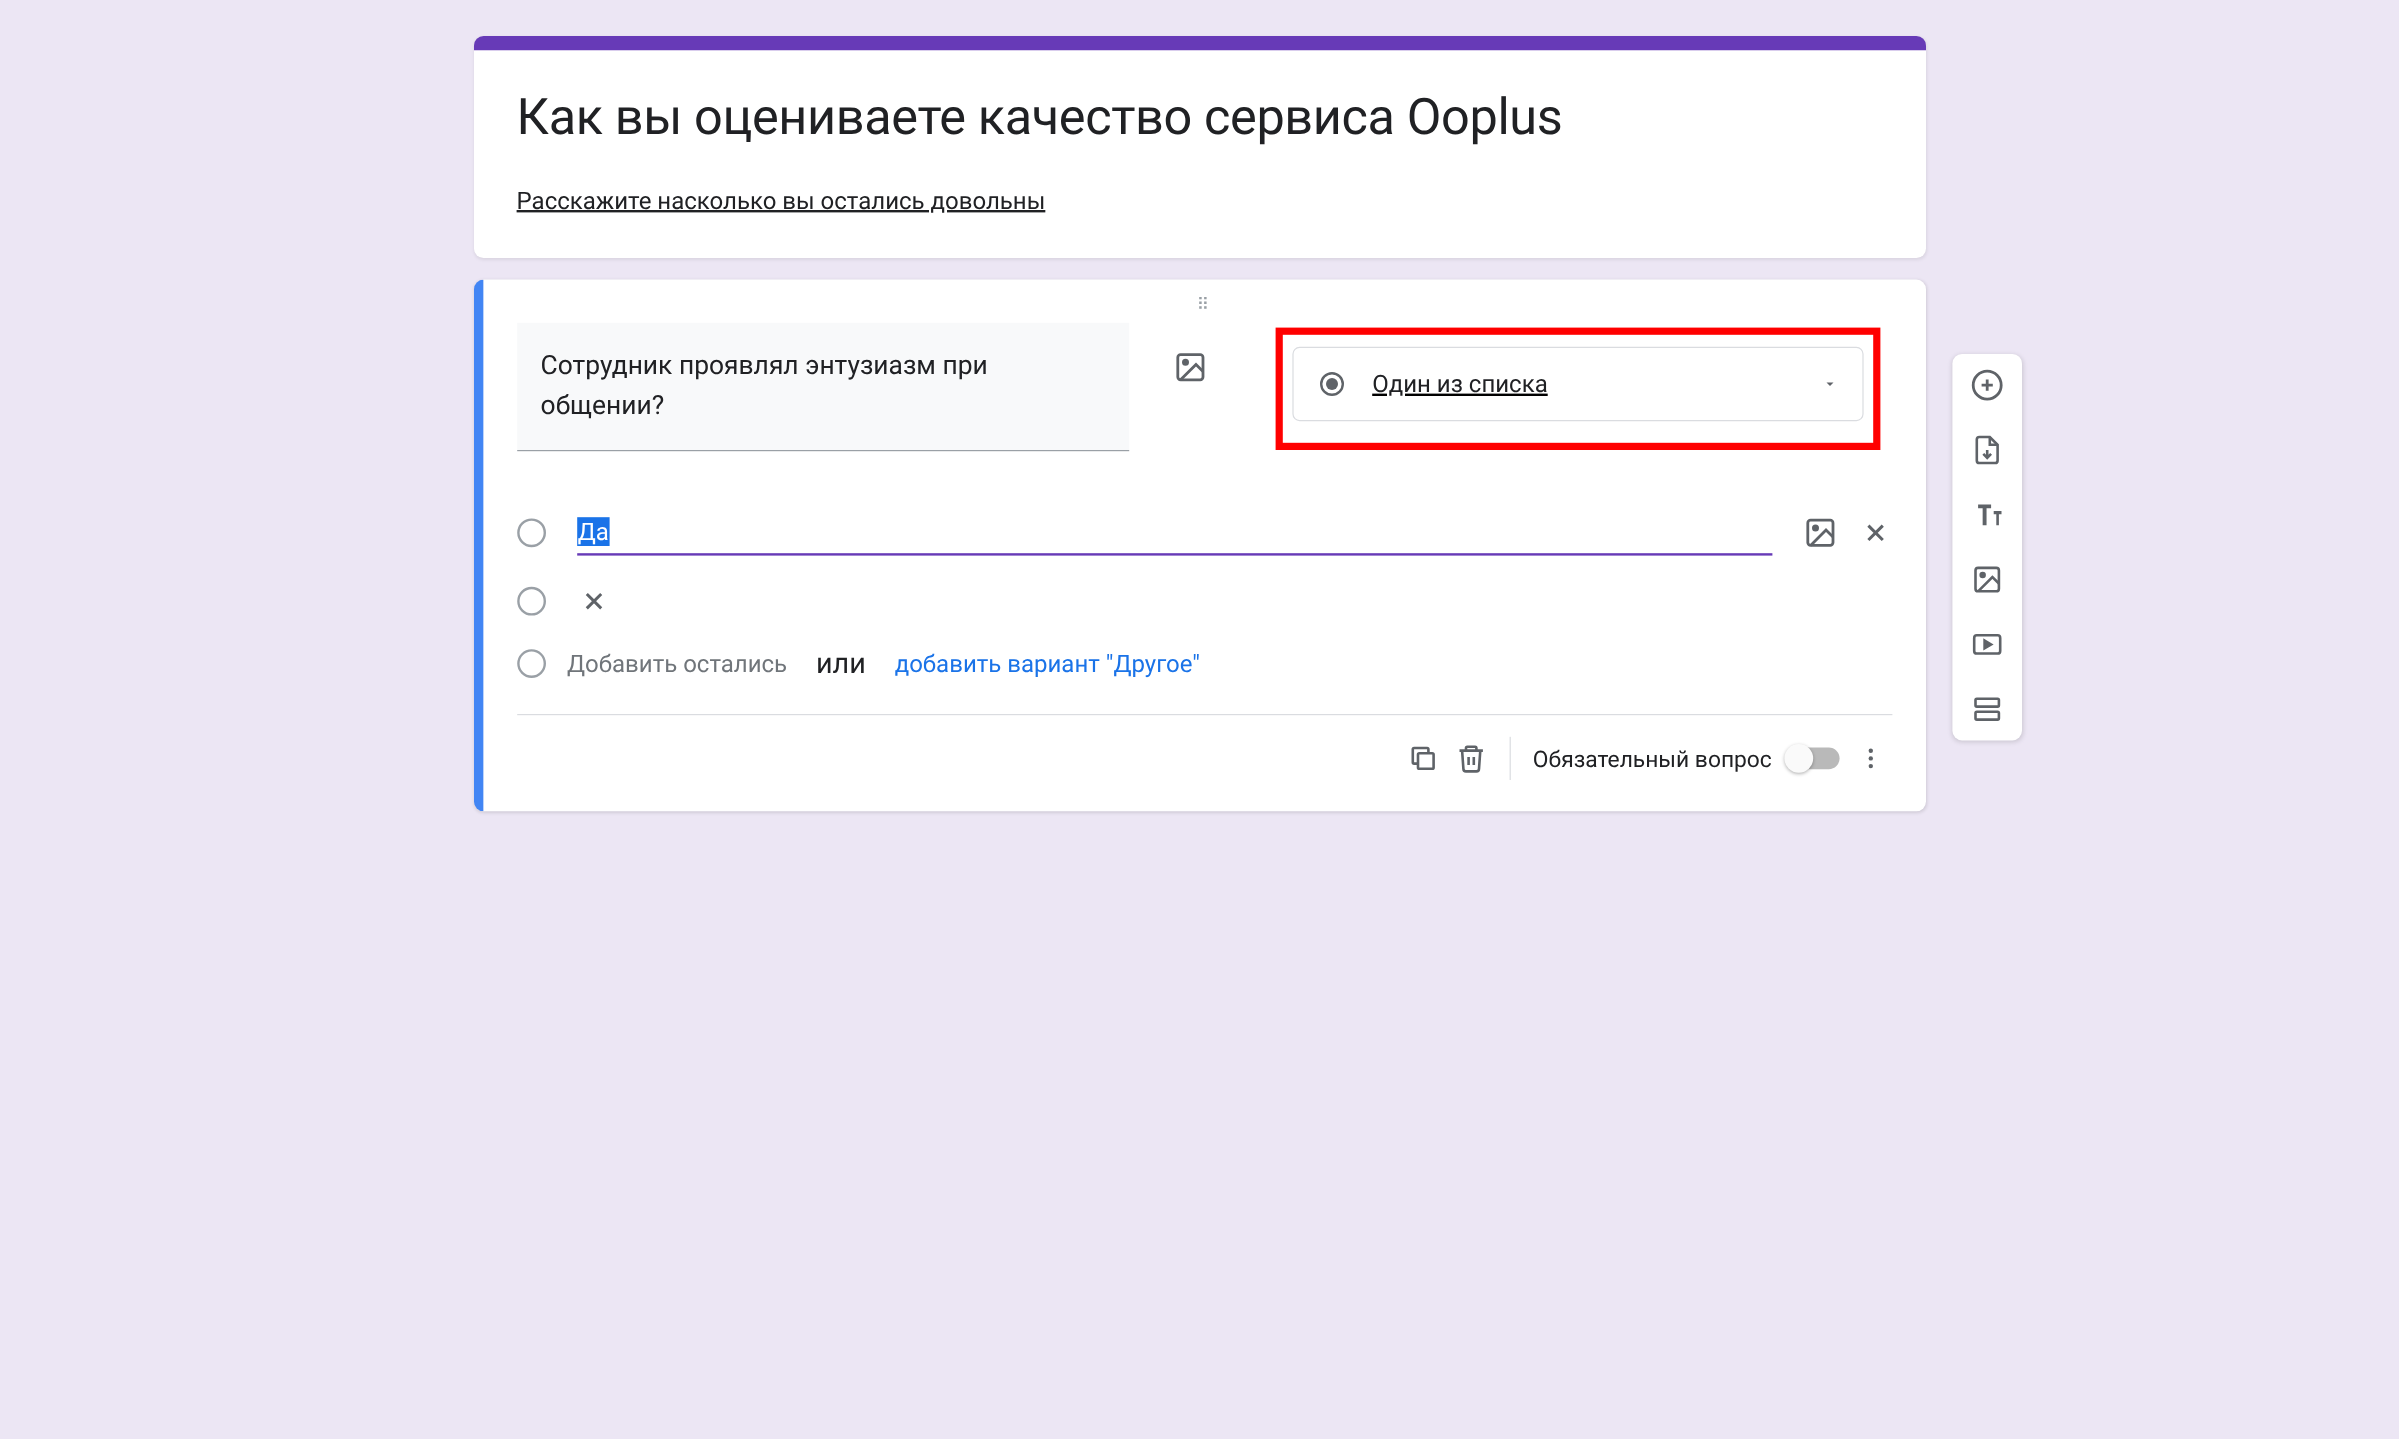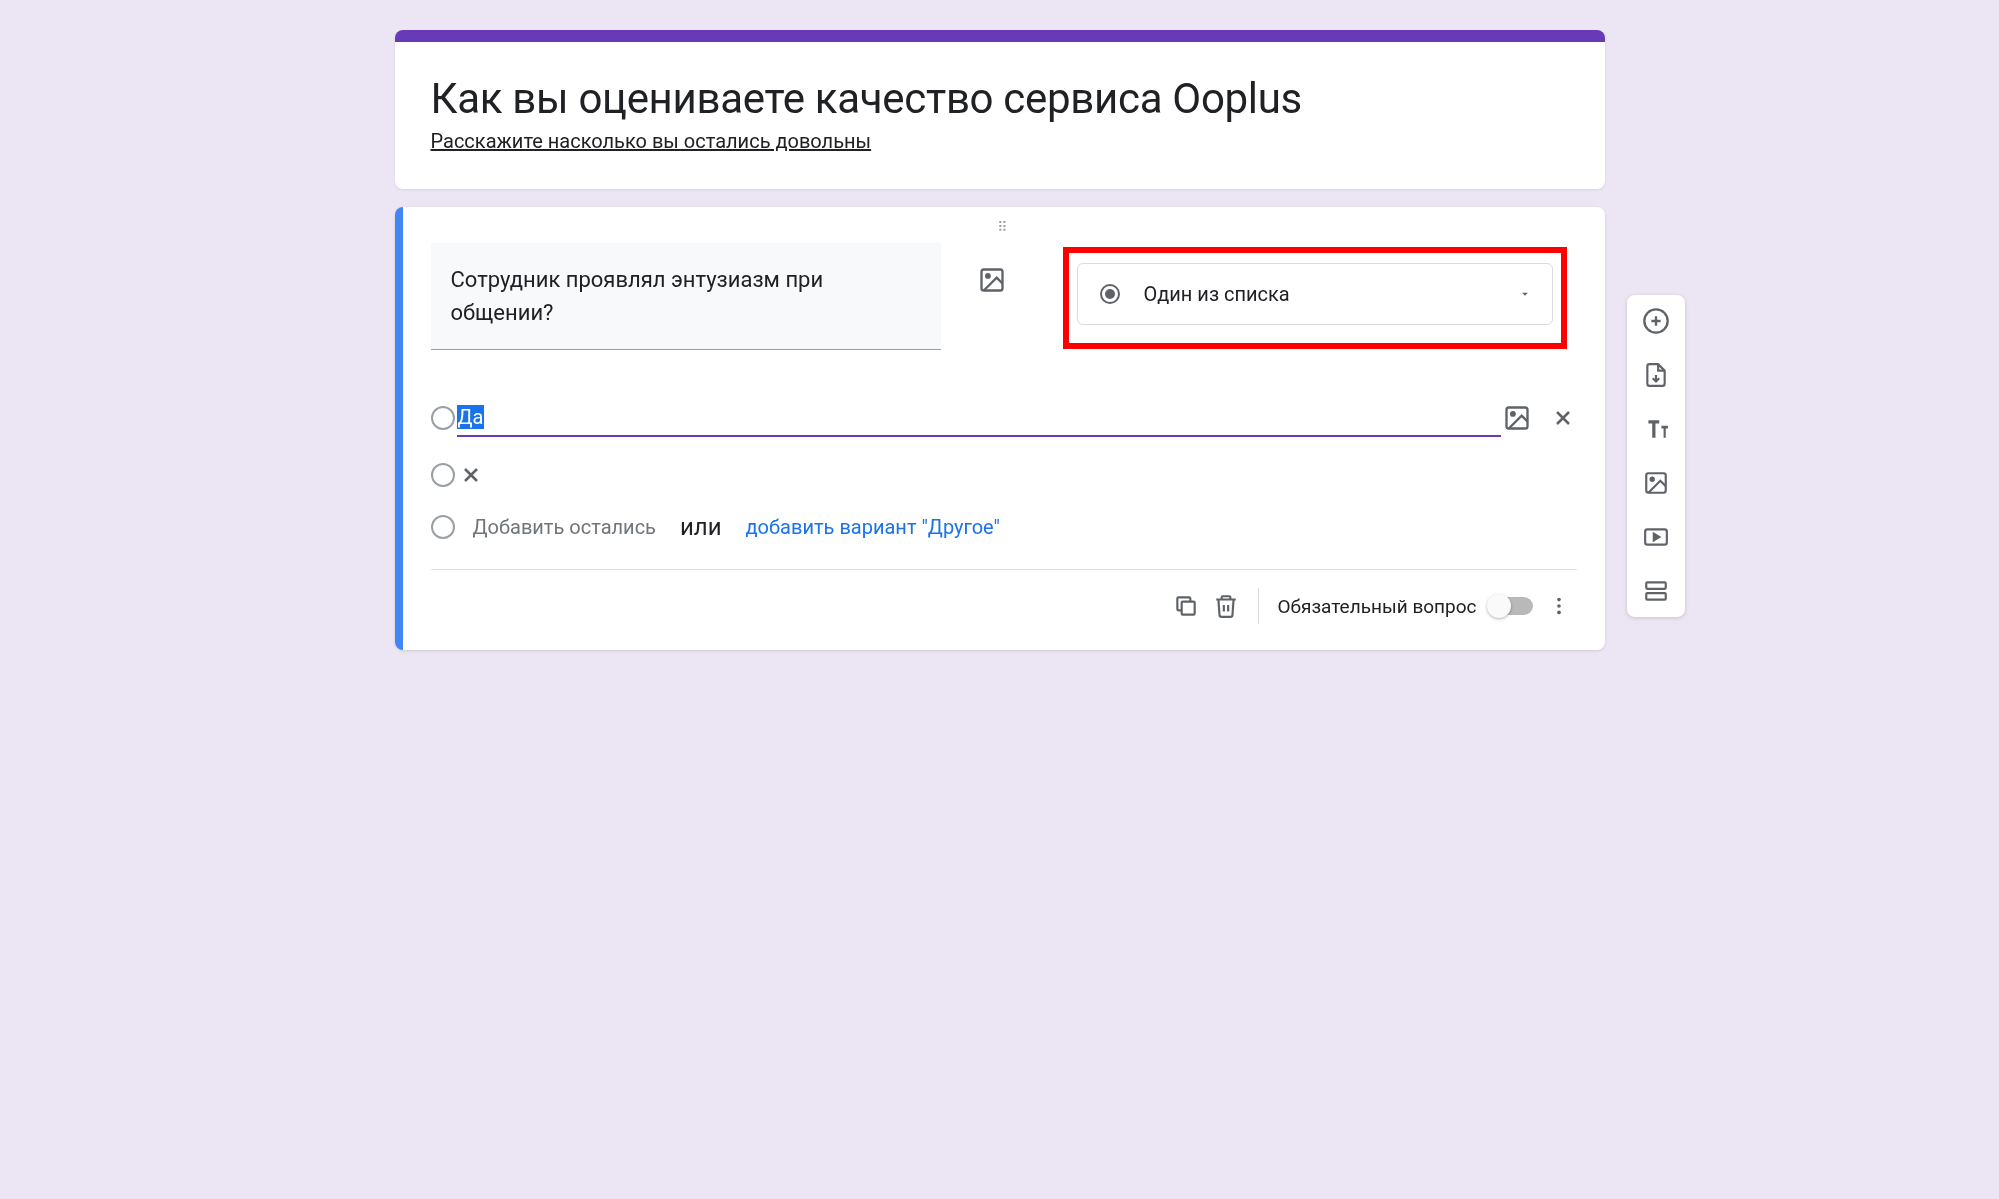--- a/index.html
+++ b/index.html
@@ -20,21 +20,21 @@
       border-top: 12px solid #673ab7;
       padding: 32px 36px 36px;
       margin-bottom: 18px;
       box-shadow: 0 1px 3px rgba(0,0,0,0.08);
     }
     .header-card h1 {
       font-size: 42px;
       font-weight: 400;
       color: #202124;
       letter-spacing: -0.3px;
-      margin-bottom: 6px;
+      margin-bottom: 32px;
     }
     .header-card p {
       font-size: 20px;
       color: #202124;
       font-weight: 400;
       text-decoration: underline;
     }
     .question-card {
       background: #fff;
       border-radius: 8px;
@@ -77,20 +77,21 @@
       justify-content: center;
       color: #5f6368;
       cursor: pointer;
       margin-top: 18px;
       margin-right: 10px;
     }
     .type-selector-wrap {
       flex: 1;
       position: relative;
       padding: 10px;
+      text-decoration: underline;
     }
     .type-selector-highlight {
       border: 6px solid #ff0000;
       padding: 10px 8px 18px 8px;
       margin-top: -6px;
     }
     .type-selector {
       border: 1px solid #dadce0;
       border-radius: 6px;
       display: flex;
@@ -111,21 +112,21 @@
     }
     .type-selector .chevron {
       color: #5f6368;
     }
     .options-list {
       padding: 0 0 8px 0;
     }
     .option-row {
       display: flex;
       align-items: center;
-      gap: 2px;
+      gap: 26px;
       padding: 12px 0;
     }
     .radio-circle {
       width: 24px;
       height: 24px;
       border: 2px solid #9aa0a6;
       border-radius: 50%;
       flex-shrink: 0;
     }
     .option-input {

